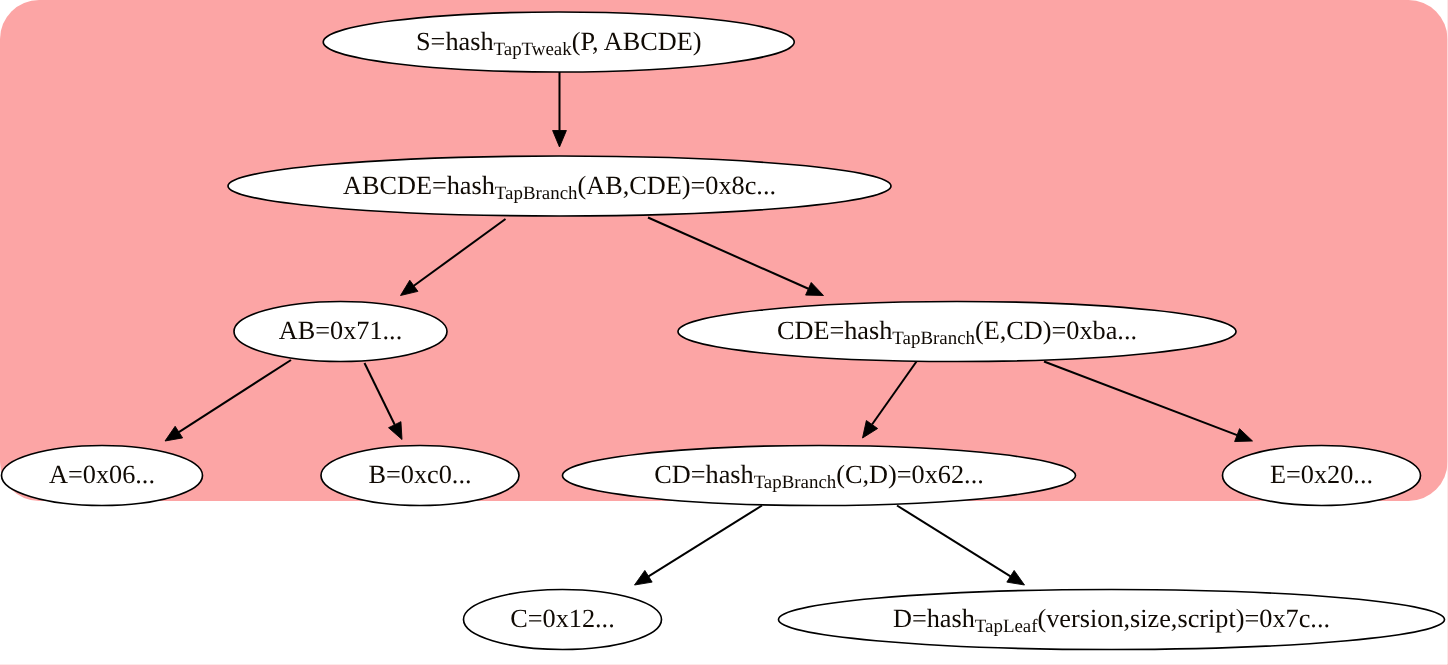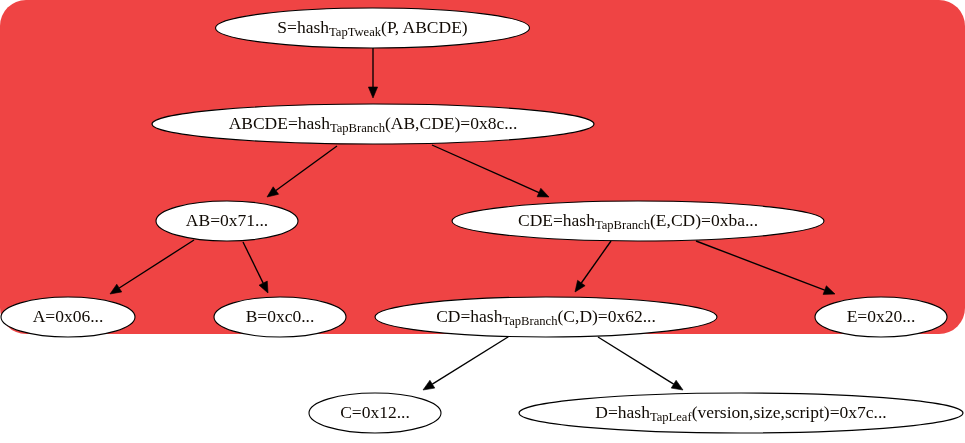--- a/index.html
+++ b/index.html
@@ -10,21 +10,21 @@
   body {
     width: 965px;
     height: 443px;
     overflow: hidden;
     font-family: "Liberation Serif", "DejaVu Serif", serif;
   }
   #graph-root {
     position: relative;
     width: 965px;
     height: 334px;
-    background: #ef4444;
+    background: #fca5a5;
     border-radius: 26px;
   }
   svg#tree-svg {
     display: block;
     width: 965px;
     height: 443px;
   }
   .node-ellipse {
     fill: #ffffff;
     stroke: #000000;

